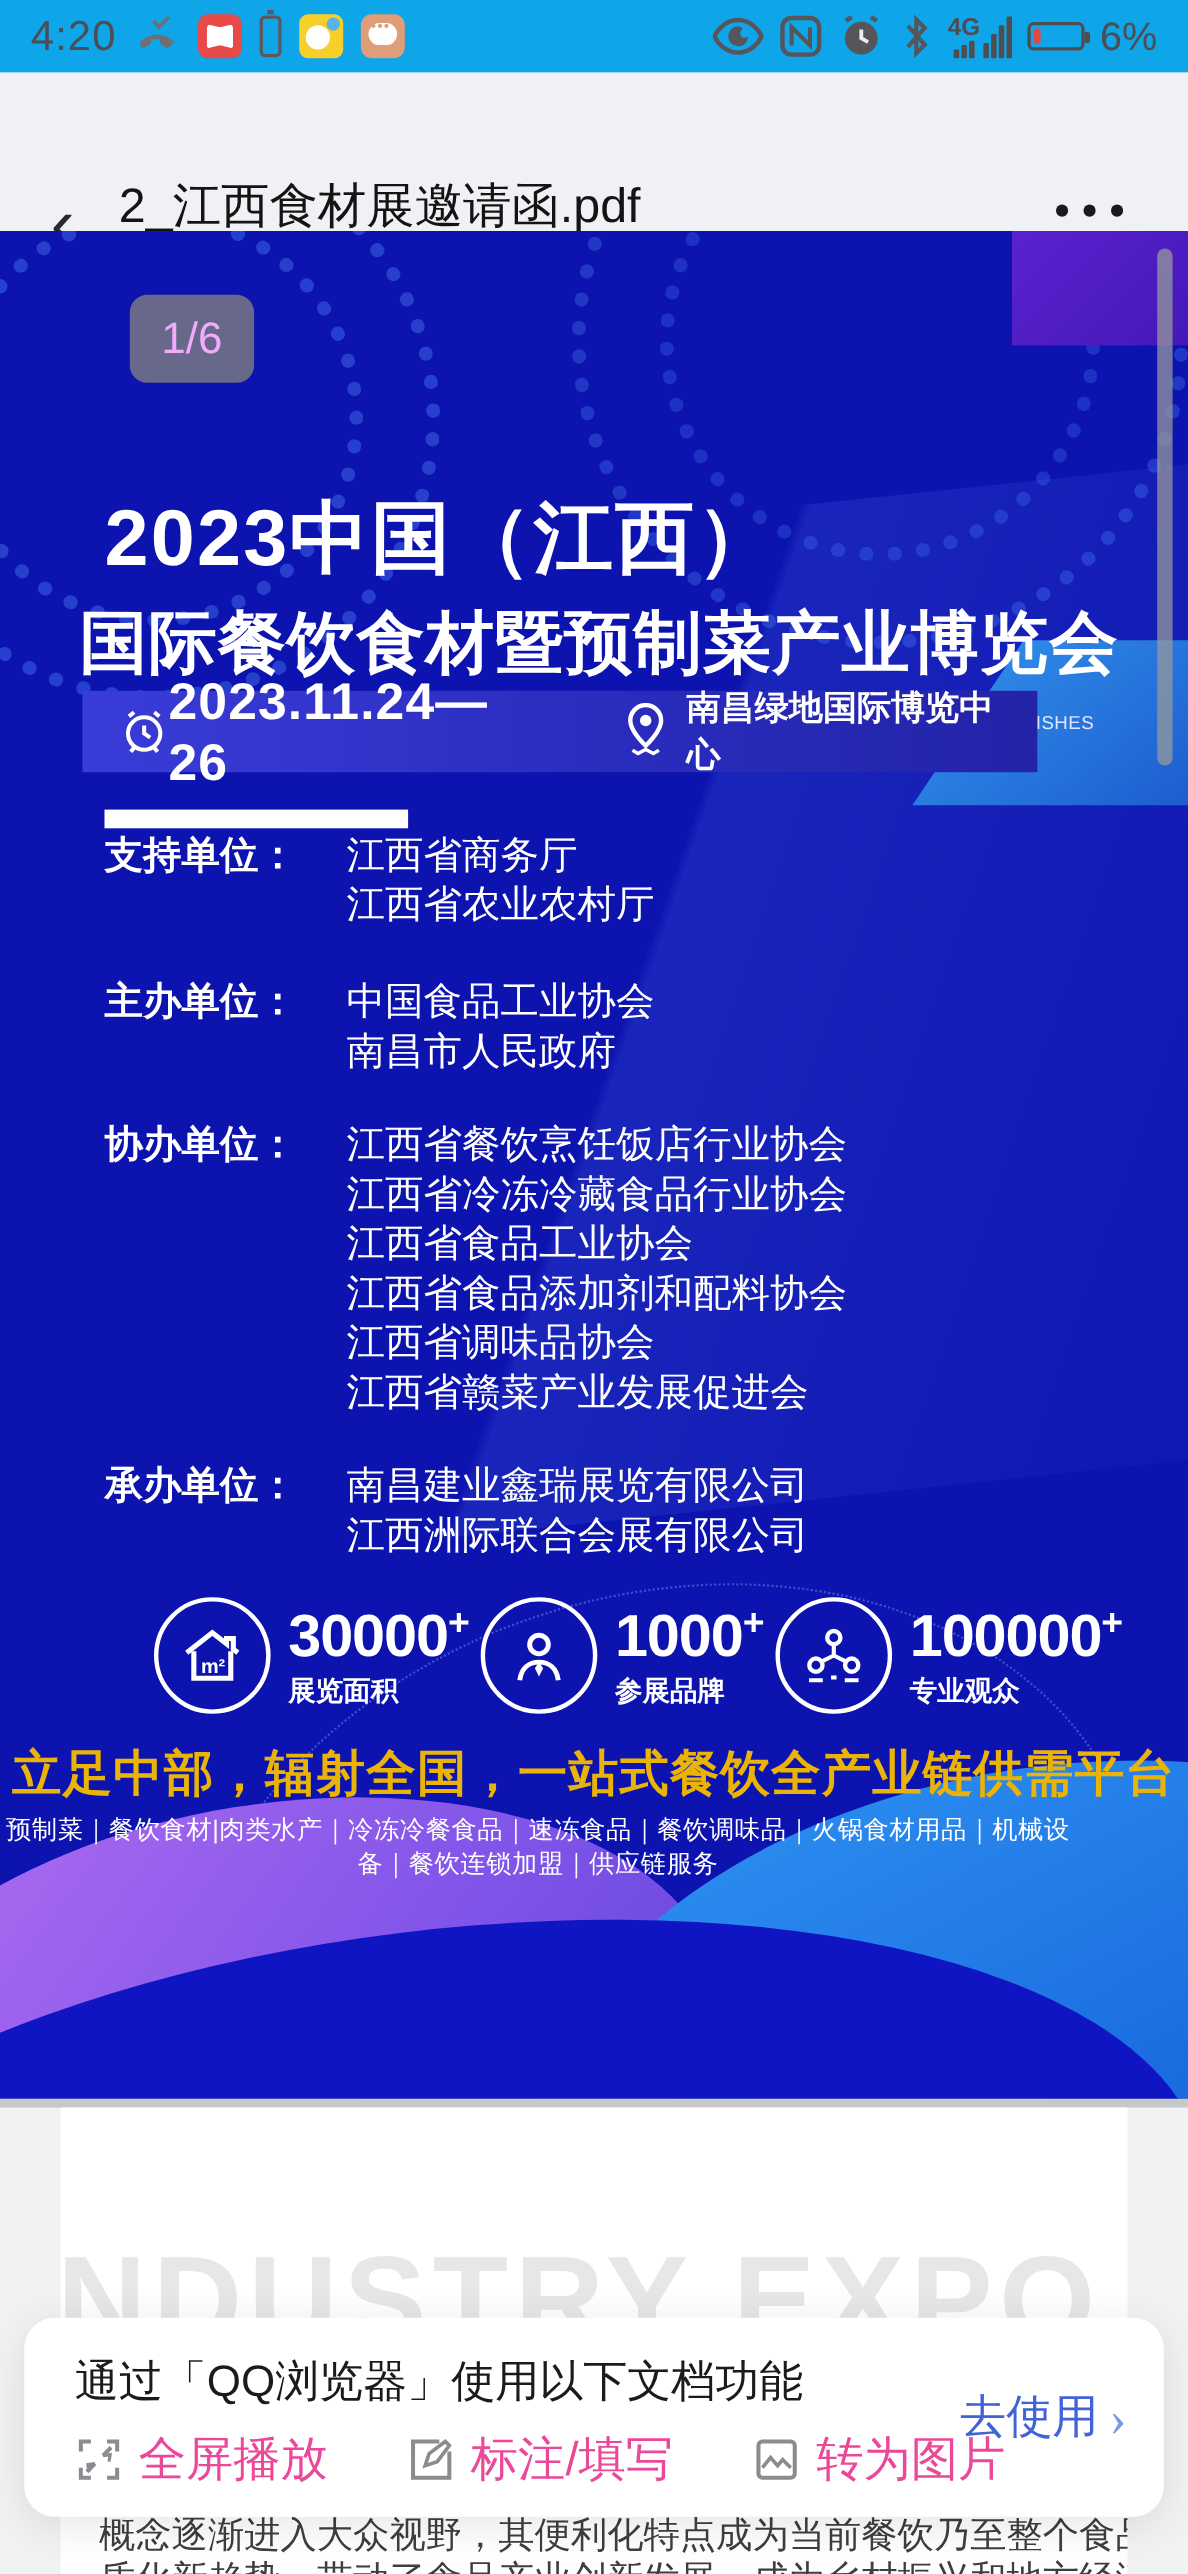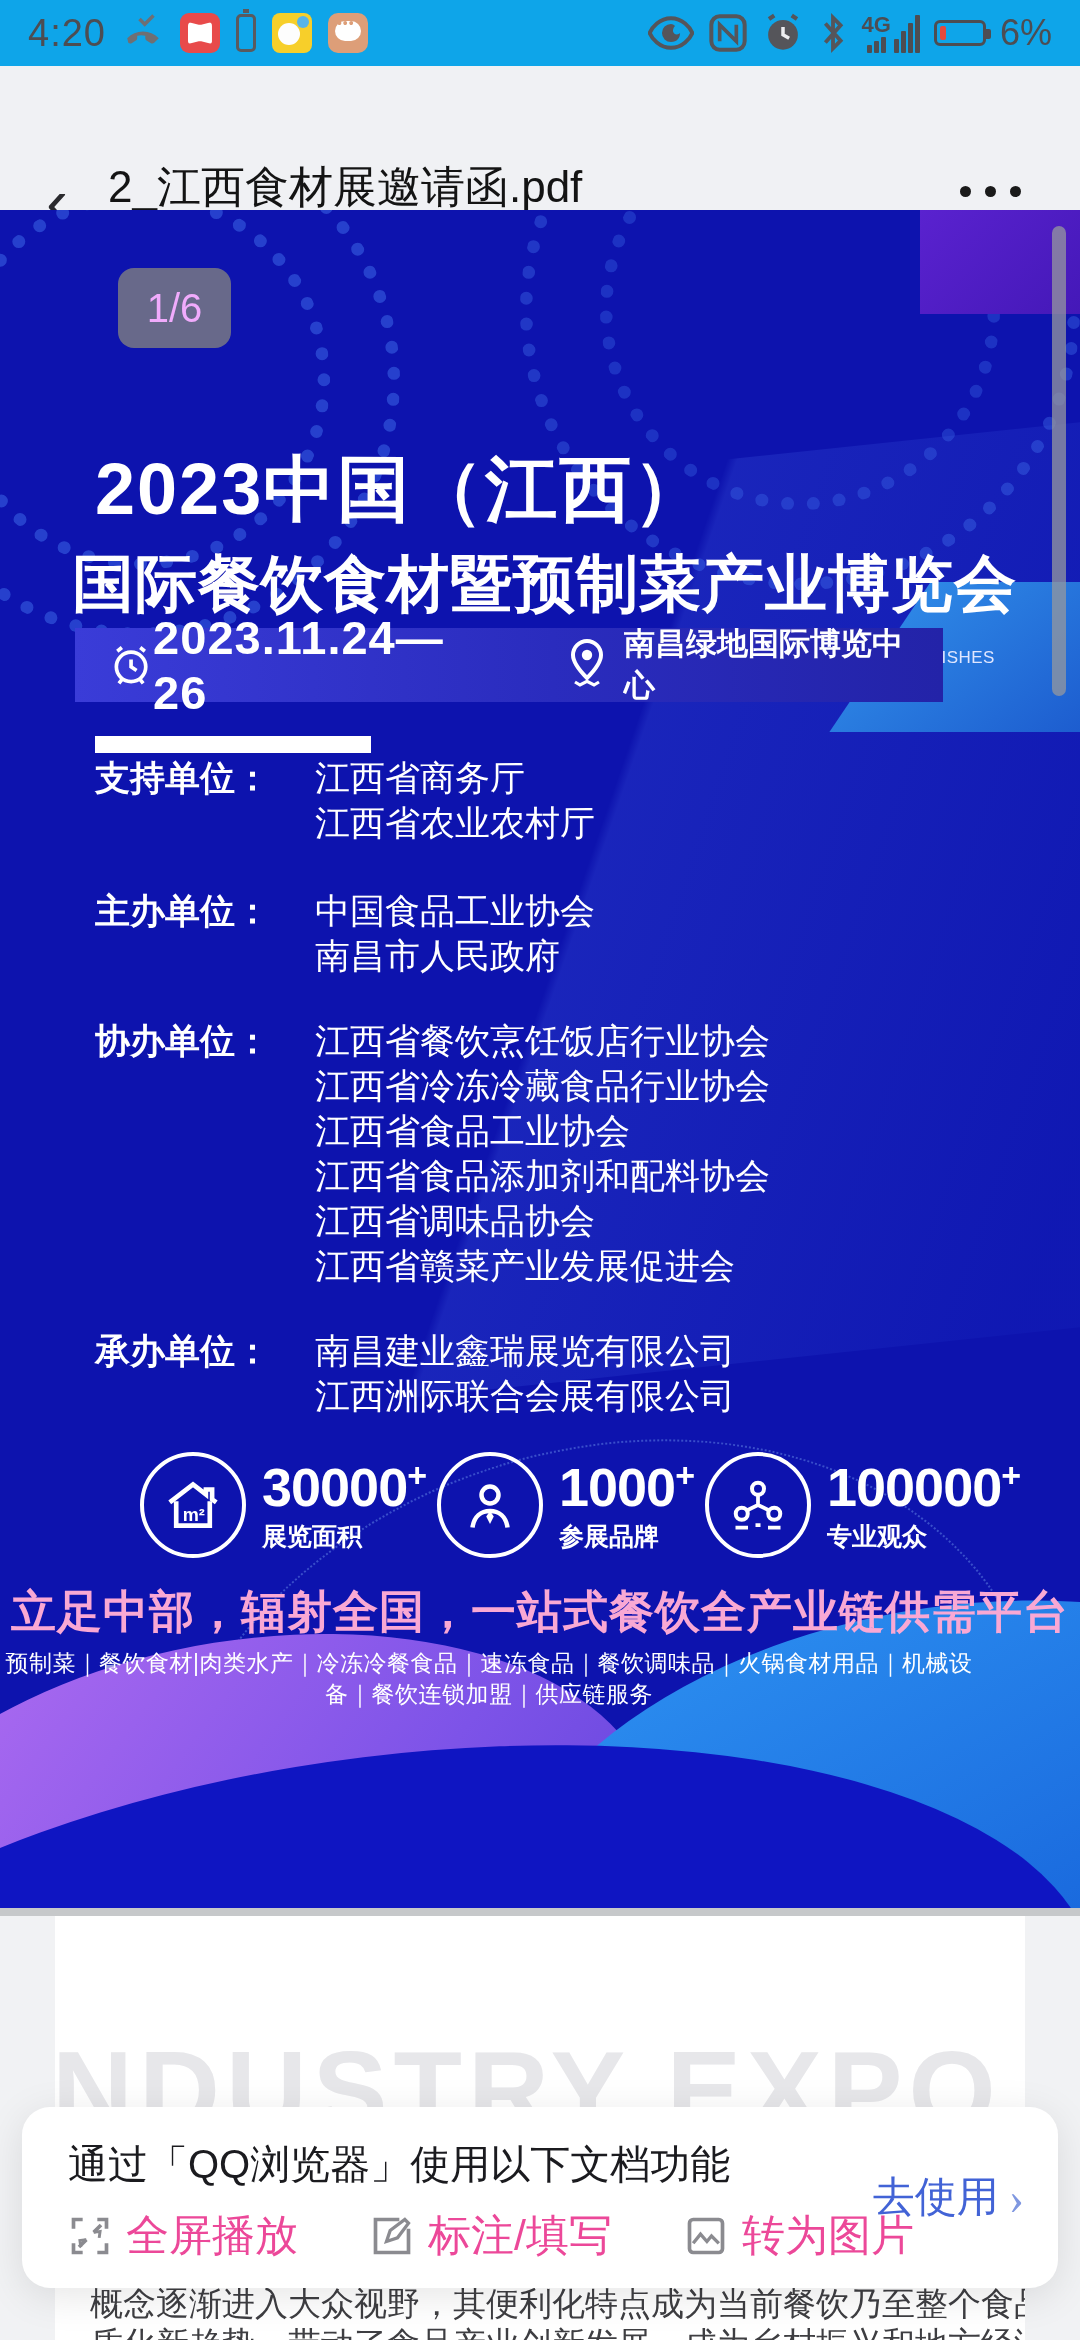--- a/index.html
+++ b/index.html
@@ -95,21 +95,21 @@
   #stats { left:0px; top:1242px; width:890px; height:130px; display:flex; z-index:3;margin-left:45px; }
   .stat { position:absolute; display:flex; align-items:center; gap:16px; color:#fff; }
   .stat-ic { width:106px; height:106px; border:4px solid #fff; border-radius:50%;
     display:flex; align-items:center; justify-content:center; flex:0 0 auto; }
   .stat-num { font-size:54px; font-weight:800; letter-spacing:-1px; line-height:1; }
   .stat-num sup { font-size:34px; font-weight:800; }
   .stat-lab { font-size:25px; font-weight:600; margin-top:6px; }
   #stat0 { left:95px; } #stat1 { left:392px; } #stat2 { left:660px; }
 
   #slogan { left:0; top:1372px; width:1080px; text-align:center; font-size:45px; font-weight:800;
-    color:#f9a8d4; z-index:3; letter-spacing:1px; }
+    color:#eab308; z-index:3; letter-spacing:1px; }
   #cats { left:0; top:1438px; width:978px; text-align:center; font-size:23px; font-weight:500;
     color:#fff; z-index:3; letter-spacing:.5px; }
 
   
   #separator { left:0; top:1908px; width:1080px; height:8px; background:#c6c8ca; }
   #page2 { left:55px; top:1916px; width:970px; height:424px; background:#fff; overflow:hidden; }
   #watermark { position:absolute; left:-40px; top:110px; width:1100px; font-size:112px; font-weight:800;
     color:#e7e7ea; letter-spacing:6px; white-space:nowrap; }
   .bodyline { position:absolute; left:35px; width:920px; font-size:33px; color:#3e3e42; white-space:nowrap; }
   #bl1 { top:366px; } #bl2 { top:406px; }

